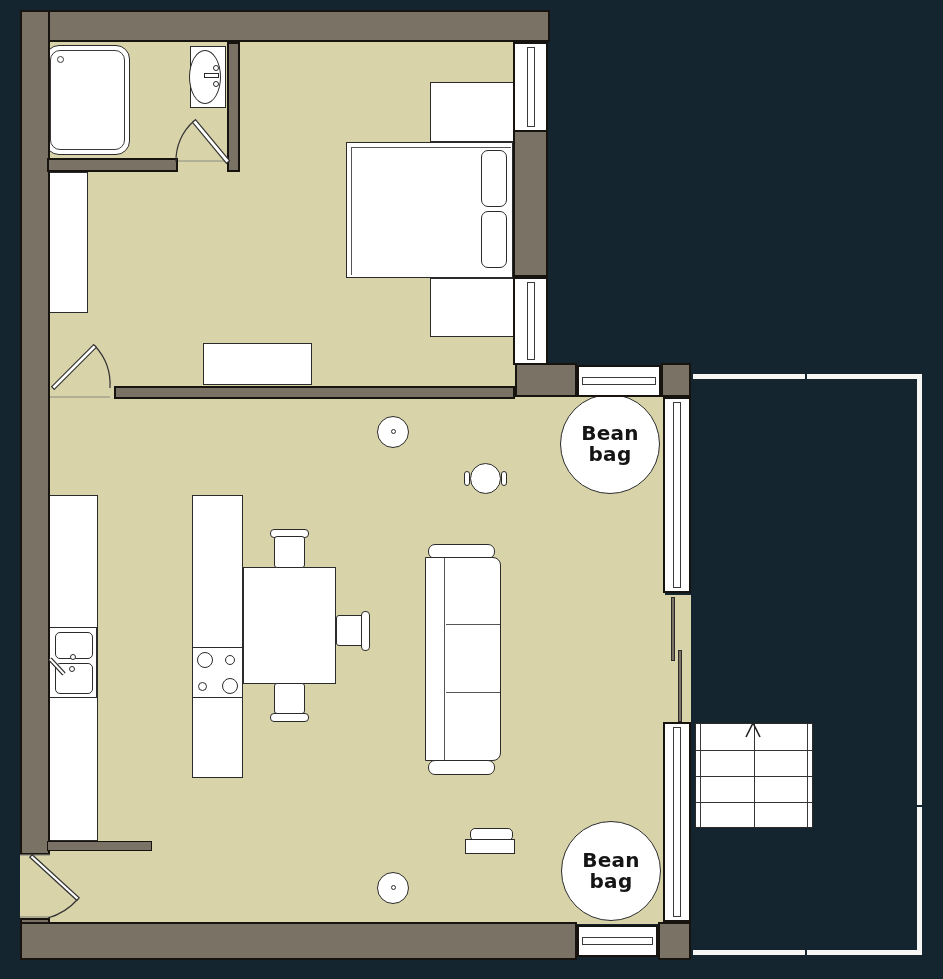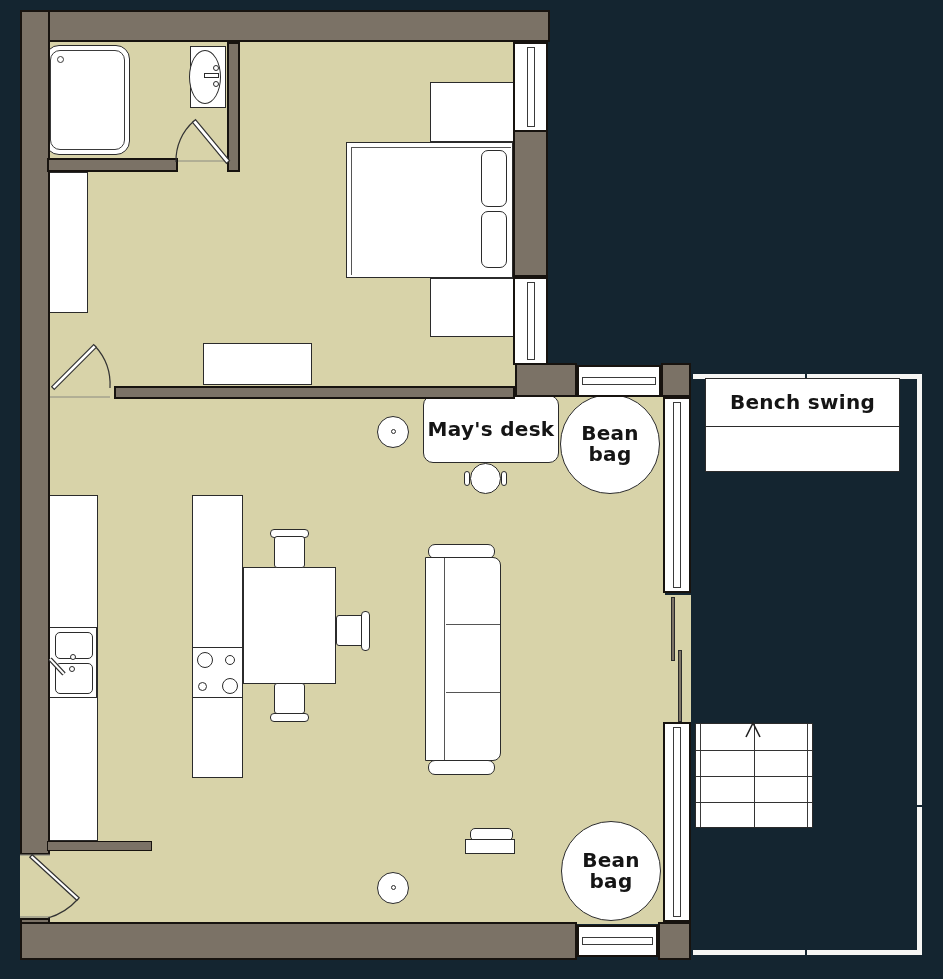--- a/index.html
+++ b/index.html
@@ -83,23 +83,20 @@
   <div class="abs" style="left:446px;top:624px;width:54px;height:0;border-top:1.4px solid #555;"></div>
   <div class="abs" style="left:446px;top:692px;width:54px;height:0;border-top:1.4px solid #555;"></div>
   <div class="abs furn" style="left:428px;top:760px;width:67px;height:15px;border-radius:7px;border-width:1.2px;"></div>
 
   <div class="abs furn circle" style="left:377px;top:416px;width:32px;height:32px;border-width:1.2px;"></div>
   <div class="abs circle" style="left:391px;top:429px;width:5px;height:5px;border:1px solid #2b2b2b;"></div>
 
   <div class="abs furn" style="left:464px;top:471px;width:6px;height:15px;border-radius:3px;border-width:1px;"></div>
   <div class="abs furn" style="left:501px;top:471px;width:6px;height:15px;border-radius:3px;border-width:1px;"></div>
   <div class="abs furn circle" style="left:470px;top:463px;width:31px;height:31px;border-width:1.2px;"></div>
-  <div class="abs furn center" style="left:423px;top:395px;width:136px;height:68px;border-radius:10px;">
-    <span class="label">May's desk</span>
-  </div>
   <div class="abs furn circle center" style="left:560px;top:394px;width:100px;height:100px;">
     <span class="label" style="width:62px;">Bean bag</span>
   </div>
 
   <div class="abs furn" style="left:470px;top:828px;width:43px;height:13px;border-radius:5px;border-width:1.2px;"></div>
   <div class="abs furn" style="left:465px;top:839px;width:50px;height:15px;border-width:1.2px;"></div>
   <div class="abs furn circle center" style="left:561px;top:821px;width:100px;height:100px;">
     <span class="label" style="width:62px;">Bean bag</span>
   </div>
   <div class="abs furn circle" style="left:377px;top:872px;width:32px;height:32px;border-width:1.2px;"></div>
@@ -139,25 +136,20 @@
   <div class="abs" style="left:671px;top:597px;width:4px;height:64px;background:var(--wall,#7b7266);border:1px solid #2b2b2b;box-sizing:border-box;"></div>
   <div class="abs" style="left:678px;top:650px;width:4px;height:72px;background:var(--wall,#7b7266);border:1px solid #2b2b2b;box-sizing:border-box;"></div>
 
   <div class="abs rail" style="left:693px;top:374px;width:229px;height:5px;"></div>
   <div class="abs rail" style="left:917px;top:374px;width:5px;height:581px;"></div>
   <div class="abs rail" style="left:693px;top:950px;width:229px;height:5px;"></div>
   <div class="abs notch" style="left:805px;top:374px;width:2px;height:5px;"></div>
   <div class="abs notch" style="left:917px;top:805px;width:5px;height:2px;"></div>
   <div class="abs notch" style="left:805px;top:950px;width:2px;height:5px;"></div>
 
-  <div class="abs furn" style="left:705px;top:378px;width:195px;height:94px;">
-    <div class="center" style="position:absolute;left:0;right:0;top:0;height:47px;border-bottom:1.5px solid #2b2b2b;">
-      <span class="label">Bench swing</span>
-    </div>
-  </div>
 
   <div class="abs furn" style="left:695px;top:723px;width:118px;height:105px;">
     <div class="abs" style="left:4px;top:0;bottom:0;width:0;border-left:1.2px solid #3a3a3a;"></div>
     <div class="abs" style="right:4px;top:0;bottom:0;width:0;border-left:1.2px solid #3a3a3a;"></div>
     <div class="abs" style="left:0;right:0;top:26px;height:0;border-top:1.5px solid #333;"></div>
     <div class="abs" style="left:0;right:0;top:52px;height:0;border-top:1.5px solid #333;"></div>
     <div class="abs" style="left:0;right:0;top:78px;height:0;border-top:1.5px solid #333;"></div>
     <div class="abs" style="left:58px;top:0;bottom:0;width:0;border-left:1.5px solid #333;"></div>
   </div>
 

